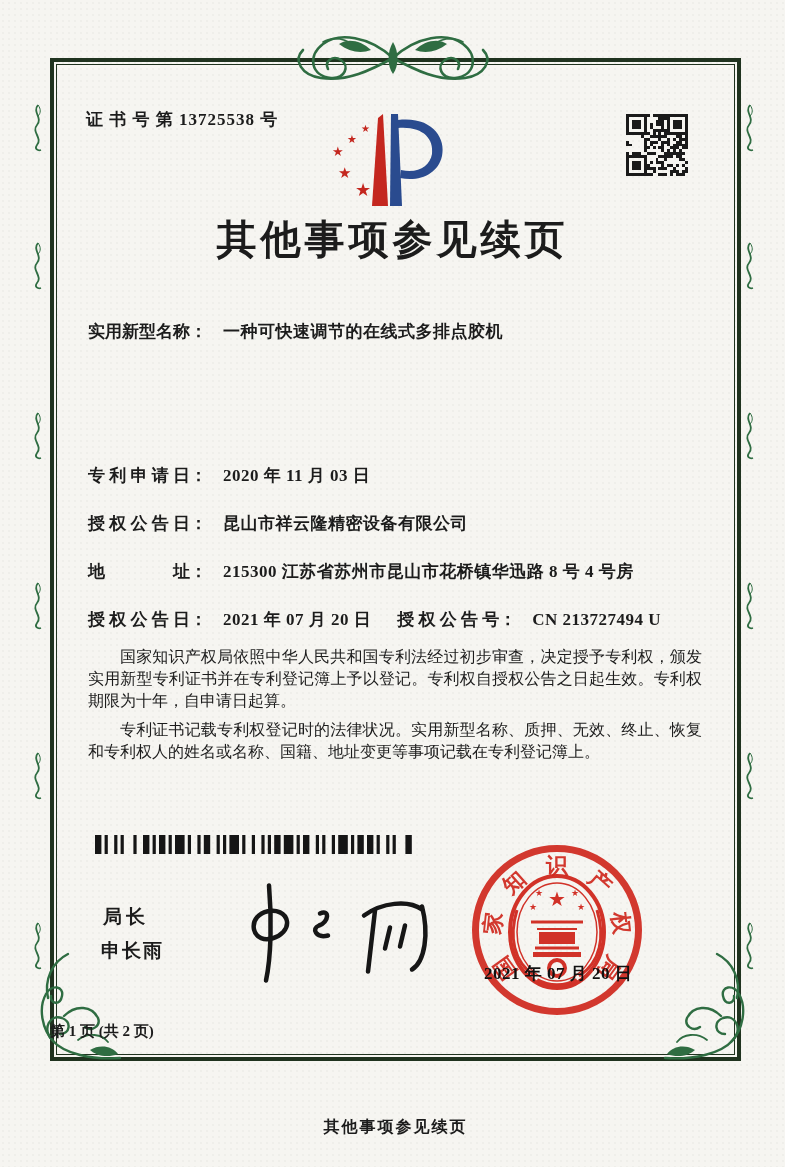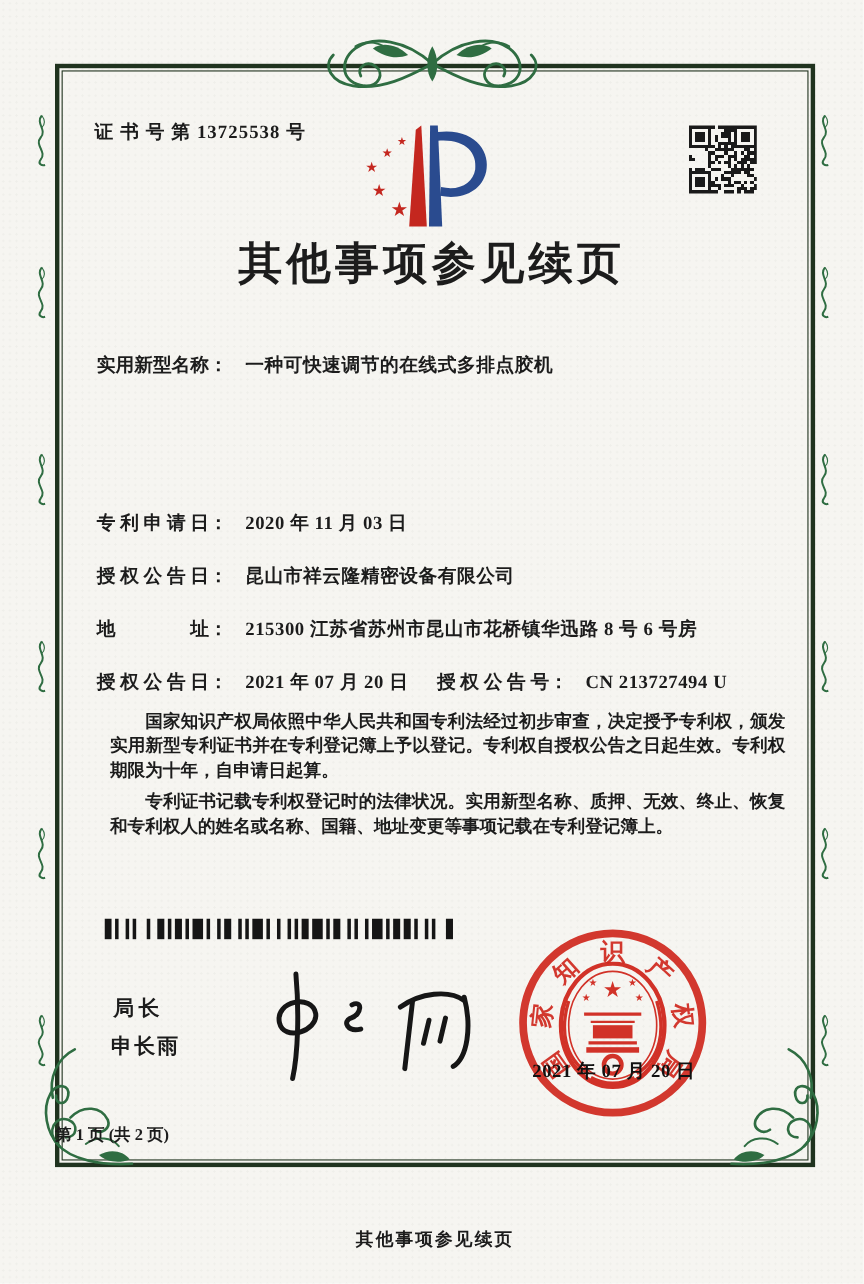--- a/index.html
+++ b/index.html
@@ -27,21 +27,21 @@
   .cert-no{left:86px; top:108px; font-size:17px; font-weight:bold; letter-spacing:1px;}
   .qr{left:626px; top:114px; width:62px; height:62px;}
   .logo{left:328px; top:112px; width:128px; height:96px;}
   .title{left:0; right:0; top:212px; margin:0; text-align:center; font-size:40px; font-weight:bold; letter-spacing:4px;}
   
   .row{position:absolute; left:88px; font-size:17px; font-weight:bold; white-space:nowrap;}
   .flabel{display:inline-block; width:102px; text-align:justify; text-align-last:justify; vertical-align:bottom;}
   .fvalue{margin-left:16px; letter-spacing:.5px;}
   .pair2{margin-left:26px;}
   
-  .paras{left:100px; top:646px; width:614px; font-size:16px; font-weight:bold; line-height:22px; text-align:justify;}
+  .paras{left:88px; top:646px; width:614px; font-size:16px; font-weight:normal; line-height:22px; text-align:justify;}
   .paras p{margin:0 0 7px; text-indent:2em;}
   
   .barcode{left:95px; top:835px; width:320px; height:19px;}
   .signer-title{left:103px; top:904px; font-size:19px; font-weight:bold; letter-spacing:4px;}
   .signer-name{left:101px; top:938px; font-size:19px; font-weight:bold; letter-spacing:2px;}
   .signature{left:222px; top:878px; width:210px; height:108px;}
   .seal{left:472px; top:845px; width:156px; height:156px; border-radius:50%;
         border:7px solid var(--seal-red); opacity:.92;}
   .seal-ch{position:absolute; left:50%; top:50%; font-size:22px; font-weight:bold;
            color:var(--seal-red); line-height:1;}
@@ -409,21 +409,21 @@
   <div class="row" style="top:320px">
     <span class="flabel">实用新型名称</span><span>：</span><span class="fvalue">一种可快速调节的在线式多排点胶机</span>
   </div>
   <div class="row" style="top:464px">
     <span class="flabel">专利申请日</span><span>：</span><span class="fvalue">2020 年 11 月 03 日</span>
   </div>
   <div class="row" style="top:512px">
     <span class="flabel">授权公告日</span><span>：</span><span class="fvalue">昆山市祥云隆精密设备有限公司</span>
   </div>
   <div class="row" style="top:560px">
-    <span class="flabel">地址</span><span>：</span><span class="fvalue">215300 江苏省苏州市昆山市花桥镇华迅路 8 号 6 号房</span>
+    <span class="flabel">地址</span><span>：</span><span class="fvalue">215300 江苏省苏州市昆山市花桥镇华迅路 8 号 4 号房</span>
   </div>
   <div class="row" style="top:608px">
     <span class="flabel">授权公告日</span><span>：</span><span class="fvalue">2021 年 07 月 20 日</span><span class="flabel pair2">授权公告号</span><span>：</span><span class="fvalue">CN 213727494 U</span>
   </div>
 
   <div class="abs paras">
     <p>国家知识产权局依照中华人民共和国专利法经过初步审查，决定授予专利权，颁发实用新型专利证书并在专利登记簿上予以登记。专利权自授权公告之日起生效。专利权期限为十年，自申请日起算。</p>
     <p>专利证书记载专利权登记时的法律状况。实用新型名称、质押、无效、终止、恢复和专利权人的姓名或名称、国籍、地址变更等事项记载在专利登记簿上。</p>
   </div>
 

